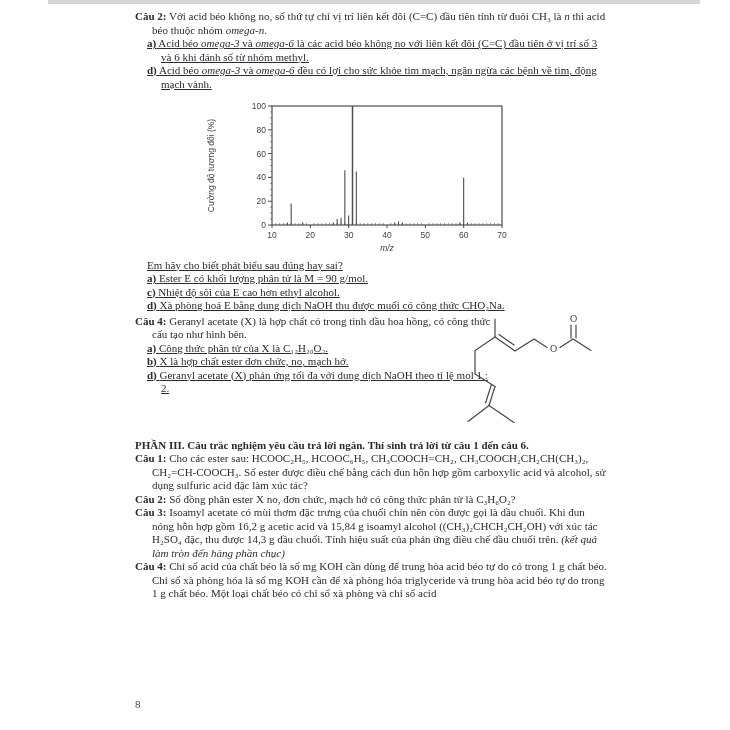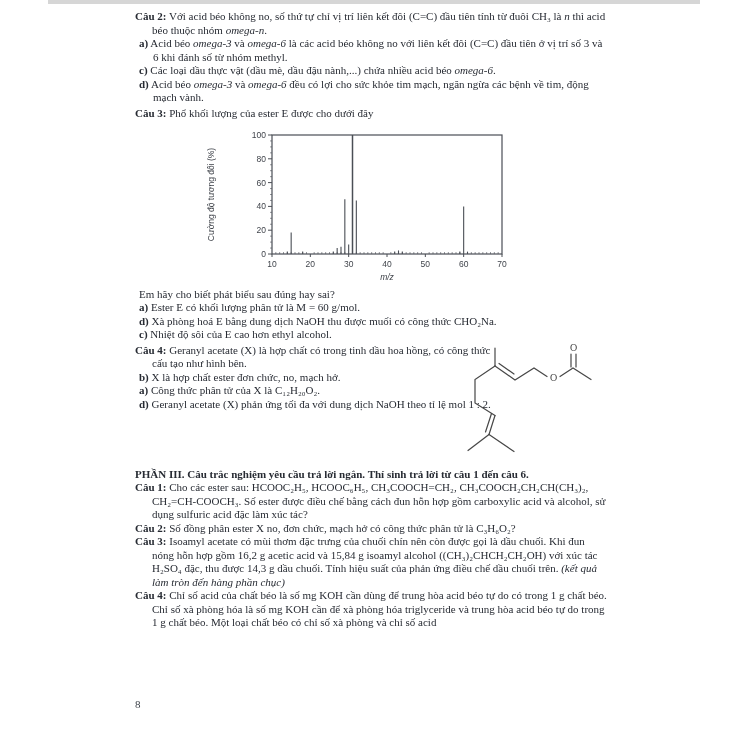--- a/index.html
+++ b/index.html
@@ -11,21 +11,21 @@
   .page{position:relative;width:730px;height:730px;background:#fff;}
   .scan-strip{position:absolute;left:48px;top:0;width:652px;height:4px;background:#d6d6d6;}
   .content{
     position:absolute;left:135px;top:10px;width:472px;
     font-size:11px;line-height:13.5px;
   }
   p{margin:0;}
   .q{margin:0 0 2px 0;}
   .qhead{padding-left:17px;text-indent:-17px;}
   .qlabel{font-weight:bold;}
-  .item{margin-left:4px;padding-left:14px;text-indent:-14px;}
+  .item{margin-left:12px;padding-left:14px;text-indent:-14px;text-decoration:underline;}
   .item b{font-weight:bold;}
   .chart{margin:9px 0 3px 67px;}
   .chart text{font-family:"Liberation Sans","DejaVu Sans",sans-serif;fill:#40444b;}
   .q4wrap{position:relative;min-height:122px;}
   .q4text{width:358px;}
   .structure{position:absolute;left:318px;top:-2px;}
   .structure text{font-family:"Liberation Serif","DejaVu Serif",serif;fill:#474747;font-size:10px;}
   .p3head{font-weight:bold;}
   .p3head .rest{font-weight:bold;}
   .pagenum{position:absolute;left:135px;top:698px;font-size:11px;color:#3a3f47;}
@@ -35,26 +35,24 @@
 <body>
 
 <div class="page">
   <div class="scan-strip"></div>
 
   <div class="content">
 
     <div class="q">
       <p class="qhead"><b class="qlabel">Câu 2:</b> <span>Với acid béo không no, số thứ tự chỉ vị trí liên kết đôi (C=C) đầu tiên tính từ đuôi CH₃ là <i>n</i> thì acid béo thuộc nhóm <i>omega-n</i>.</span></p>
       <p class="item"><b>a)</b> <span>Acid béo <i>omega-3</i> và <i>omega-6</i> là các acid béo không no với liên kết đôi (C=C) đầu tiên ở vị trí số 3 và 6 khi đánh số từ nhóm methyl.</span></p>
-      <p class="item"><b>c)</b> <span>Các loại dầu thực vật (dầu mè, dầu đậu nành,...) chứa nhiều acid béo <i>omega-6</i>.</span></p>
       <p class="item"><b>d)</b> <span>Acid béo <i>omega-3</i> và <i>omega-6</i> đều có lợi cho sức khỏe tim mạch, ngăn ngừa các bệnh về tim, động mạch vành.</span></p>
     </div>
 
     <div class="q">
-      <p class="qhead"><b class="qlabel">Câu 3:</b> <span>Phổ khối lượng của ester E được cho dưới đây</span></p>
 
       <div class="chart">
         <svg id="spectrum-svg" width="312" height="152">
             <rect x="70" y="6" width="230" height="119" fill="none" stroke="#4a4e55" stroke-width="1.2"></rect>
             <line x1="73.83333333333333" y1="125" x2="73.83333333333333" y2="123" stroke="#4a4e55" stroke-width="0.6"></line>
             <line x1="77.66666666666667" y1="125" x2="77.66666666666667" y2="123" stroke="#4a4e55" stroke-width="0.6"></line>
             <line x1="81.5" y1="125" x2="81.5" y2="123" stroke="#4a4e55" stroke-width="0.6"></line>
             <line x1="85.33333333333333" y1="125" x2="85.33333333333333" y2="123" stroke="#4a4e55" stroke-width="0.6"></line>
             <line x1="89.16666666666666" y1="125" x2="89.16666666666666" y2="123" stroke="#4a4e55" stroke-width="0.6"></line>
             <line x1="93" y1="125" x2="93" y2="123" stroke="#4a4e55" stroke-width="0.6"></line>
@@ -162,30 +160,30 @@
             <line x1="200.33333333333334" y1="125" x2="200.33333333333334" y2="122.62" stroke="#4a4e55" stroke-width="1.1"></line>
             <line x1="257.83333333333337" y1="125" x2="257.83333333333337" y2="122.62" stroke="#4a4e55" stroke-width="1.1"></line>
             <line x1="261.6666666666667" y1="125" x2="261.6666666666667" y2="77.4" stroke="#4a4e55" stroke-width="1.1"></line>
             <line x1="265.5" y1="125" x2="265.5" y2="122.62" stroke="#4a4e55" stroke-width="1.1"></line>
             <text x="185" y="151" text-anchor="middle" font-size="8.5" font-style="italic">m/z</text>
             <text x="12" y="65.5" text-anchor="middle" font-size="8.5" transform="rotate(-90 12 65.5)">Cường độ tương đối (%)</text>
           </svg>
       </div>
 
       <p class="item"><span>Em hãy cho biết phát biểu sau đúng hay sai?</span></p>
-      <p class="item"><b>a)</b> <span>Ester E có khối lượng phân tử là M = 60 g/mol.</span></p>
+      <p class="item"><b>a)</b> <span>Ester E có khối lượng phân tử là M = 90 g/mol.</span></p>
+      <p class="item"><b>c)</b> <span>Nhiệt độ sôi của E cao hơn ethyl alcohol.</span></p>
       <p class="item"><b>d)</b> <span>Xà phòng hoá E bằng dung dịch NaOH thu được muối có công thức CHO₂Na.</span></p>
-      <p class="item"><b>c)</b> <span>Nhiệt độ sôi của E cao hơn ethyl alcohol.</span></p>
     </div>
 
     <div class="q q4wrap">
       <div class="q4text">
         <p class="qhead"><b class="qlabel">Câu 4:</b> <span>Geranyl acetate (X) là hợp chất có trong tinh dầu hoa hồng, có công thức cấu tạo như hình bên.</span></p>
+        <p class="item"><b>a)</b> <span>Công thức phân tử của X là C₁₂H₂₀O₂.</span></p>
         <p class="item"><b>b)</b> <span>X là hợp chất ester đơn chức, no, mạch hở.</span></p>
-        <p class="item"><b>a)</b> <span>Công thức phân tử của X là C₁₂H₂₀O₂.</span></p>
         <p class="item"><b>d)</b> <span>Geranyl acetate (X) phản ứng tối đa với dung dịch NaOH theo tỉ lệ mol 1 : 2.</span></p>
       </div>
 
       <svg class="structure" width="152" height="118" viewBox="0 0 152 118">
         <g stroke="#474747" stroke-width="1.2" fill="none" stroke-linecap="round">
           <path d="M42,6 L42,24"></path>
           <path d="M42,24 L62,38 L81,26 L94,34.5"></path>
           <path d="M46,21.5 L61,32"></path>
           <path d="M107,34.5 L120,26 L138,37.5"></path>
           <path d="M118,25 L118,12"></path>

